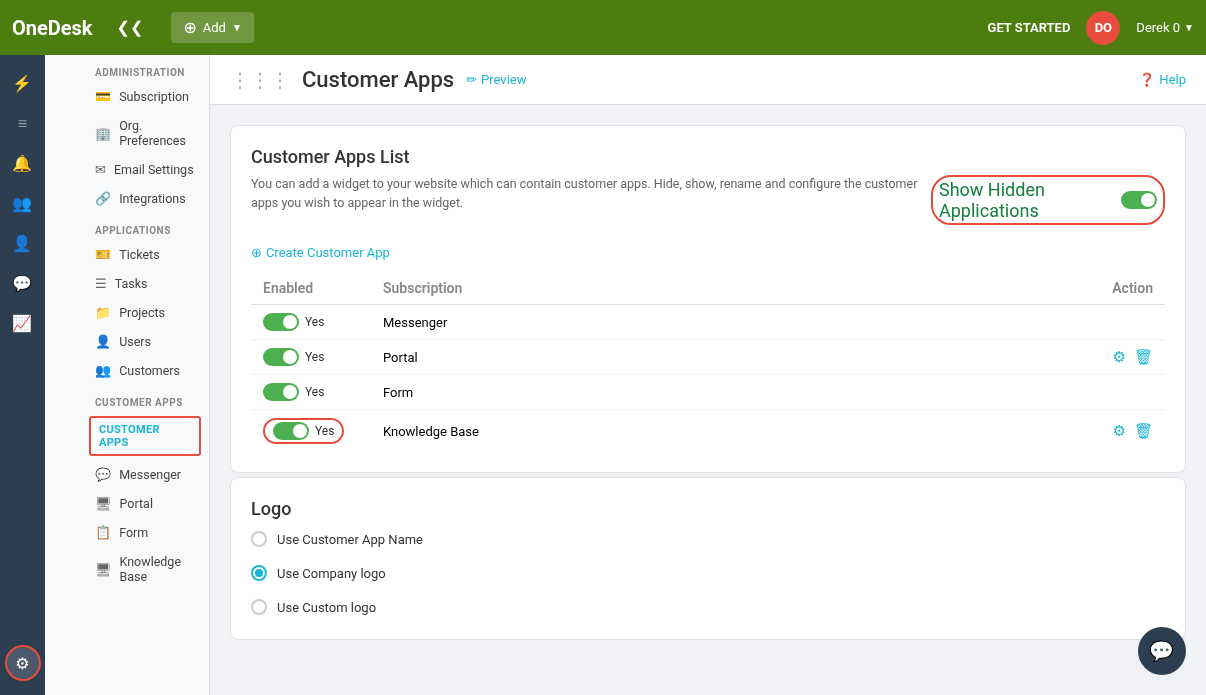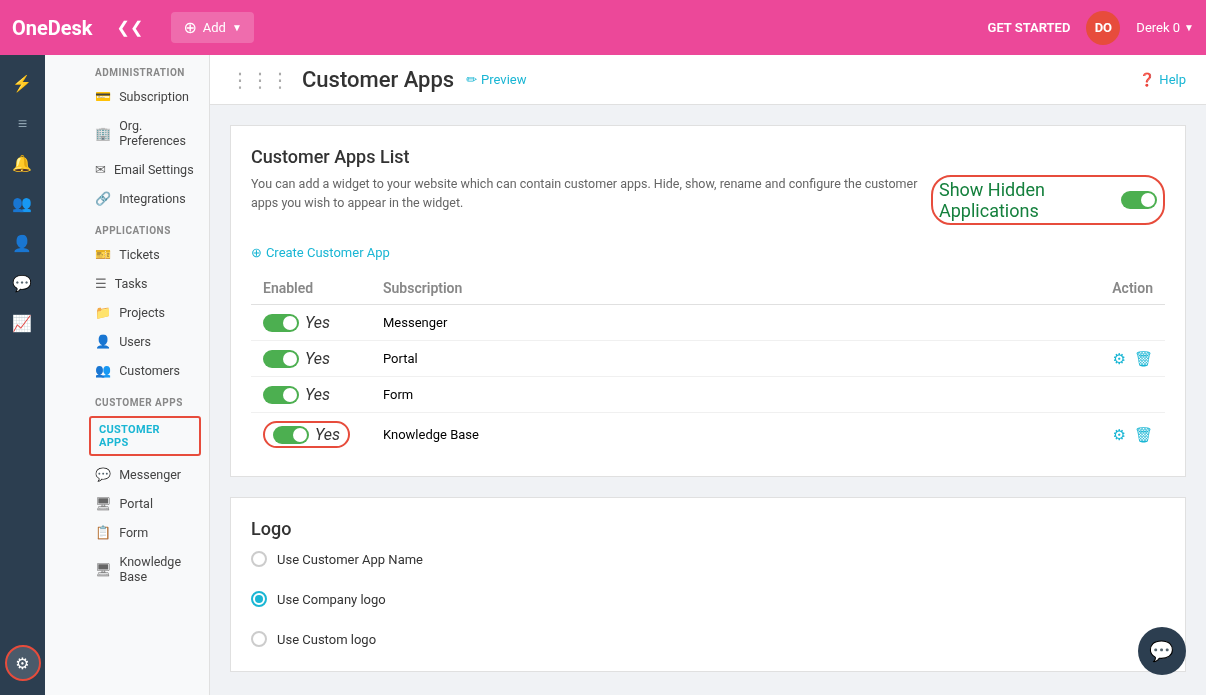--- a/index.html
+++ b/index.html
@@ -1,19 +1,19 @@
 <!DOCTYPE html>
 <html><head>
   <meta charset="utf-8">
   <style>
     * { box-sizing: border-box; margin: 0; padding: 0; }
     body { font-family: -apple-system, BlinkMacSystemFont, 'Segoe UI', Roboto, sans-serif; font-size: 13px; background: #f0f2f5; height: 695px; overflow: hidden; display: flex; flex-direction: column; }
 
     
-    .topbar { height: 55px; background: #ec4899; display: flex; align-items: center; padding: 0 12px; flex-shrink: 0; z-index: 100; }
+    .topbar { height: 55px; background: #4d7c0f; display: flex; align-items: center; padding: 0 12px; flex-shrink: 0; z-index: 100; }
     .logo { color: white; font-size: 20px; font-weight: bold; margin-right: 8px; }
     .logo span { color: #fff; }
     .topbar-collapse { color: white; font-size: 16px; margin-left: 8px; cursor: pointer; padding: 4px 8px; }
     .topbar-add { display: flex; align-items: center; margin-left: 20px; background: rgba(255,255,255,0.2); border-radius: 4px; padding: 6px 12px; color: white; cursor: pointer; gap: 6px; }
     .topbar-add .plus { font-size: 16px; }
     .topbar-add .chevron { font-size: 10px; }
     .topbar-spacer { flex: 1; }
     .topbar-get-started { color: white; font-weight: 600; margin-right: 16px; cursor: pointer; font-size: 13px; }
     .topbar-avatar { width: 34px; height: 34px; border-radius: 50%; background: #e74c3c; color: white; display: flex; align-items: center; justify-content: center; font-weight: bold; font-size: 13px; cursor: pointer; }
     .topbar-user { color: white; margin-left: 16px; cursor: pointer; }
@@ -43,56 +43,56 @@
     .page-header-grid { color: #aaa; font-size: 20px; cursor: pointer; }
     .page-header-title { font-size: 22px; font-weight: 500; color: #333; }
     .page-header-preview { color: #1ab6d4; font-size: 13px; cursor: pointer; display: flex; align-items: center; gap: 4px; }
     .page-header-spacer { flex: 1; }
     .page-header-help { color: #1ab6d4; font-size: 13px; cursor: pointer; display: flex; align-items: center; gap: 4px; }
 
     
     .content-body { padding: 20px; }
 
     
-    .card { background: white; border-radius: 0; border: 1px solid #e0e0e0; margin-bottom: 20px; }
+    .card { background: white; border-radius: 8px; border: 1px solid #e0e0e0; margin-bottom: 4px; }
     .card-body { padding: 20px; }
 
     .section-title { font-size: 18px; font-weight: 500; color: #333; margin-bottom: 8px; }
     .section-desc { color: #666; font-size: 12.5px; line-height: 1.5; margin-bottom: 16px; max-width: 680px; }
 
     
     .show-hidden-wrap { display: flex; justify-content: flex-end; align-items: center; margin-bottom: 12px; }
     .show-hidden-label { font-size: 18px; color: #15803d; margin-right: 8px; }
     .show-hidden-circle { border: 2px solid #e74c3c; border-radius: 20px; padding: 2px 6px; display: flex; align-items: center; gap: 6px; }
 
     
     .toggle-wrap { display: flex; align-items: center; gap: 6px; }
     .toggle { width: 36px; height: 18px; border-radius: 10px; background: #4CAF50; position: relative; cursor: pointer; display: inline-block; flex-shrink: 0; }
     .toggle::after { content: ''; position: absolute; width: 14px; height: 14px; border-radius: 50%; background: white; top: 2px; right: 2px; }
-    .toggle-label { font-size: 16px; color: #333; font-style: italic; }
+    .toggle-label { font-size: 12px; color: #333; }
 
     
     .create-app-link { color: #1ab6d4; font-size: 13px; cursor: pointer; display: flex; align-items: center; gap: 4px; padding: 8px 0 12px; }
 
     
     .apps-table { width: 100%; border-collapse: collapse; }
     .apps-table th { text-align: left; padding: 8px 12px; color: #888; font-size: 14px; font-weight: 600; border-bottom: 1px solid #e0e0e0; }
     .apps-table td { padding: 8px 12px; border-bottom: 1px solid #f0f0f0; font-size: 13px; vertical-align: middle; }
     .apps-table tr:last-child td { border-bottom: none; }
     .apps-table .col-enabled { width: 120px; }
     .apps-table .col-action { width: 80px; text-align: right; }
     .action-icons { display: flex; gap: 8px; justify-content: flex-end; align-items: center; }
     .action-icon { color: #1ab6d4; cursor: pointer; font-size: 15px; }
 
     
     .kb-toggle-wrap { border: 2px solid #e74c3c; border-radius: 20px; padding: 2px 8px; display: inline-flex; align-items: center; gap: 6px; }
 
     
     .logo-section .section-desc { margin-bottom: 12px; }
-    .radio-group { display: flex; flex-direction: column; gap: 24px; padding: 4px 0; }
+    .radio-group { display: flex; flex-direction: column; gap: 18px; padding: 4px 0; }
     .radio-item { display: flex; align-items: center; gap: 10px; cursor: pointer; font-size: 13px; color: #333; }
     .radio-outer { width: 16px; height: 16px; border-radius: 50%; border: 2px solid #ccc; display: flex; align-items: center; justify-content: center; flex-shrink: 0; }
     .radio-outer.selected { border-color: #1ab6d4; }
     .radio-inner { width: 8px; height: 8px; border-radius: 50%; background: #1ab6d4; }
 
     
     .chat-bubble { position: fixed; bottom: 20px; right: 20px; width: 48px; height: 48px; border-radius: 50%; background: #2c3e50; color: white; display: flex; align-items: center; justify-content: center; cursor: pointer; font-size: 20px; z-index: 999; }
   </style>
 </head>
 <body>

